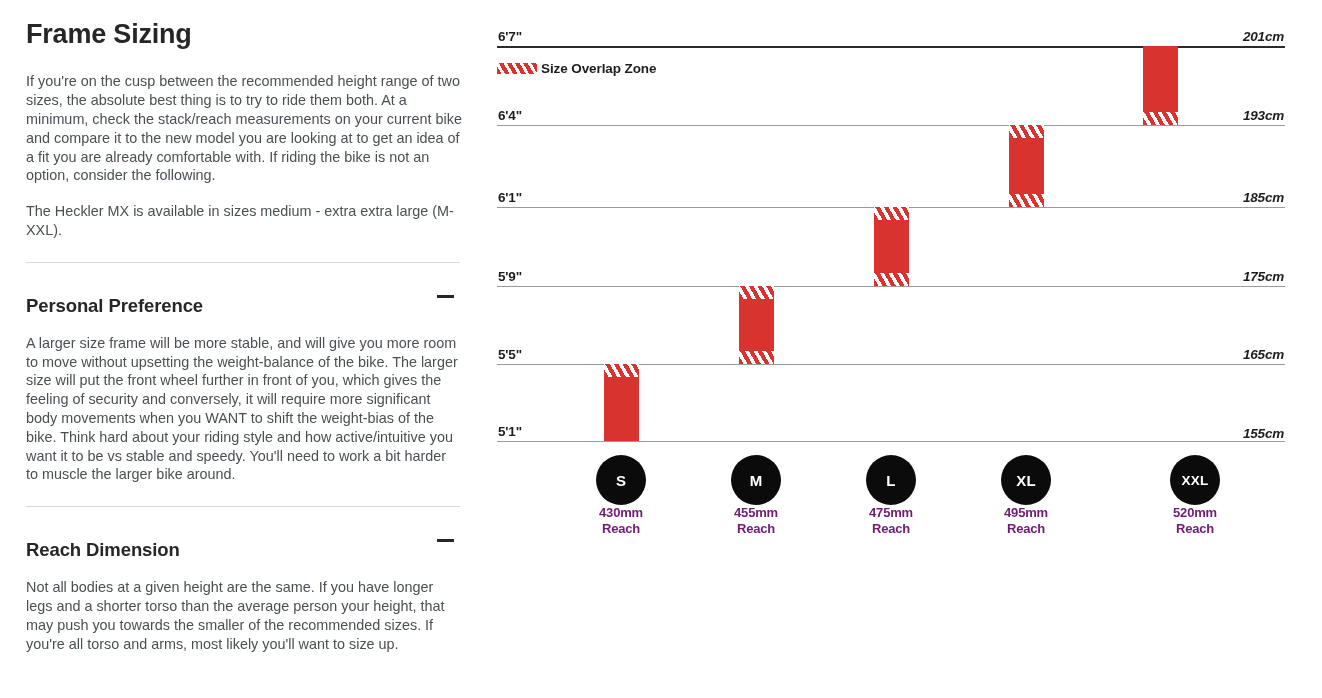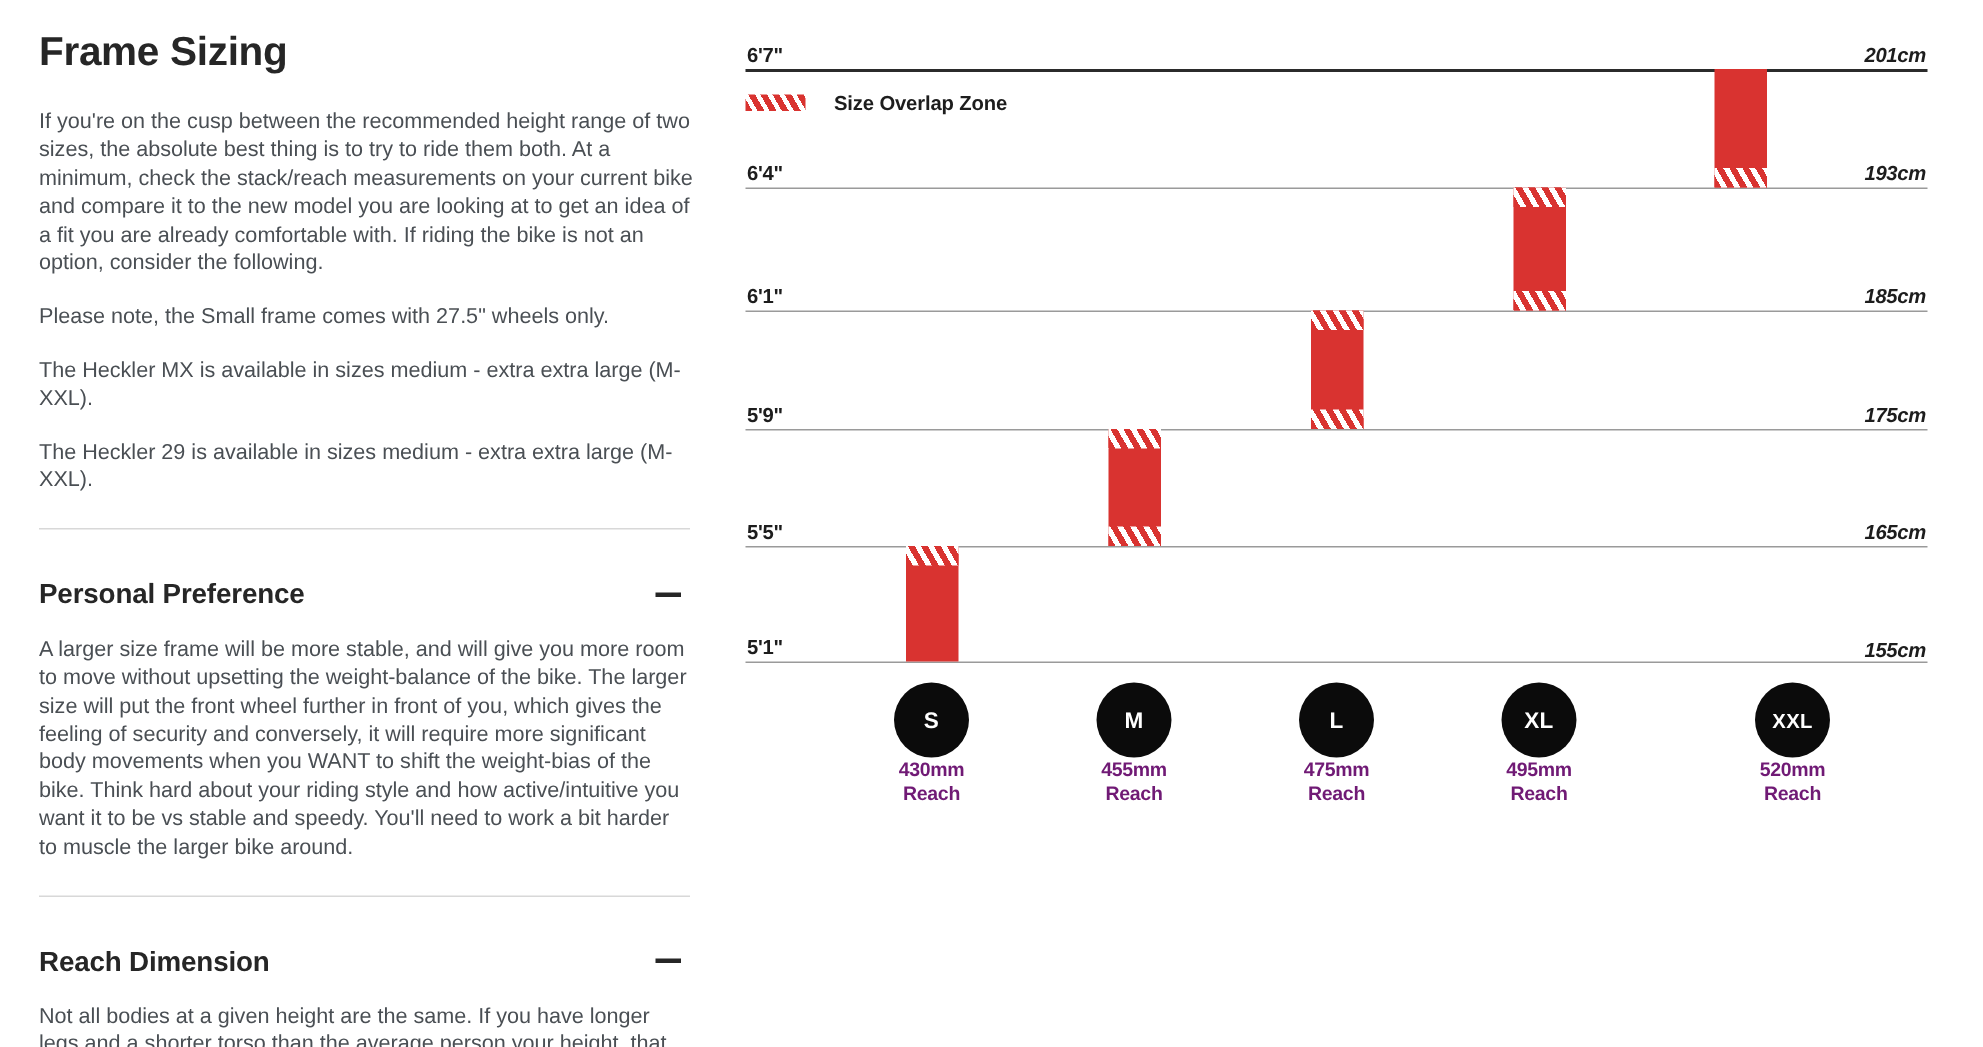--- a/index.html
+++ b/index.html
@@ -34,21 +34,20 @@
     color: #4a4f54;
     margin: 17px 0 0 0;
     max-width: 436px;
   }
   .body-para.first { margin-top: 22px; }
 
   .accordion-section { margin-top: 22px; }
   .accordion-head {
     position: relative;
     display: flex;
-    align-items: center;
     justify-content: space-between;
     padding-right: 2px;
     margin-top: 32px;
   }
   .accordion-title {
     font-size: 18.5px;
     font-weight: bold;
     color: #262626;
     letter-spacing: -0.1px;
   }
@@ -96,21 +95,21 @@
   }
   .tick-left { left: 1px; }
   .tick-right { right: 1px; text-align: right; font-style: italic; }
 
   
   .legend {
     position: absolute;
     left: 0px; top: 61px;
     display: flex;
     align-items: center;
-    gap: 19px;
+    gap: 4px;
   }
   .legend-swatch {
     width: 40px; height: 11px;
     background:
       repeating-linear-gradient(
         60deg,
         #d93330 0px, #d93330 4px,
         #ffffff 4px, #ffffff 7px
       );
   }
@@ -176,23 +175,21 @@
 </style>
 </head>
 <body>
 
 <div class="page">
 
   <div class="left-col">
     <h1 class="page-title">Frame Sizing</h1>
 
     <p class="body-para first">If you're on the cusp between the recommended height range of two sizes, the absolute best thing is to try to ride them both. At a minimum, check the stack/reach measurements on your current bike and compare it to the new model you are looking at to get an idea of a fit you are already comfortable with. If riding the bike is not an option, consider the following.</p>
-    <p class="body-para">Please note, the Small frame comes with 27.5" wheels only.</p>
     <p class="body-para">The Heckler MX is available in sizes medium - extra extra large (M-XXL).</p>
-    <p class="body-para">The Heckler 29 is available in sizes medium - extra extra large (M-XXL).</p>
 
     <div class="divider"></div>
 
     <div class="accordion-section">
       <div class="accordion-head">
         <span class="accordion-title">Personal Preference</span>
         <span class="minus-icon"></span>
       </div>
       <p class="body-para">A larger size frame will be more stable, and will give you more room to move without upsetting the weight-balance of the bike. The larger size will put the front wheel further in front of you, which gives the feeling of security and conversely, it will require more significant body movements when you WANT to shift the weight-bias of the bike. Think hard about your riding style and how active/intuitive you want it to be vs stable and speedy. You'll need to work a bit harder to muscle the larger bike around.</p>
     </div>

